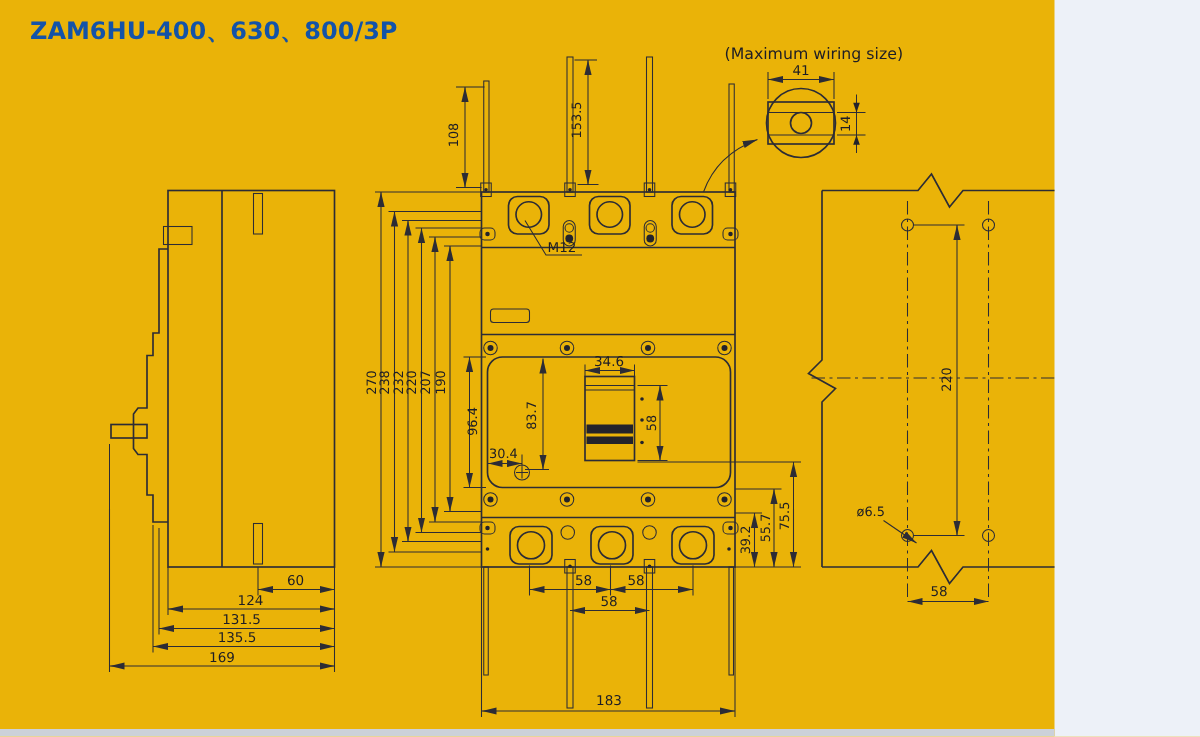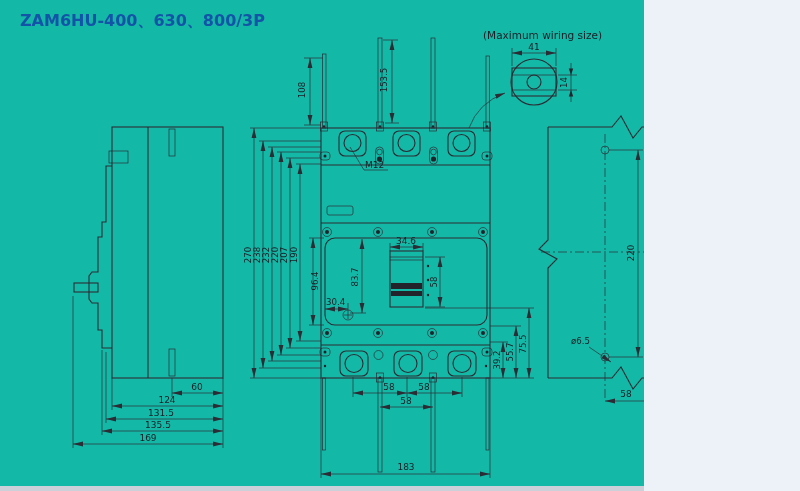--- a/index.html
+++ b/index.html
@@ -1,16 +1,16 @@
 <!DOCTYPE html>
 <html><head>
 <meta charset="utf-8">
 <style>
   html,body{margin:0;padding:0;background:#edf1f8;}
-  #stage{position:relative;width:644px;height:491px;background:#14b8a6;overflow:hidden;
+  #stage{position:relative;width:703px;height:491px;background:#eab308;overflow:hidden;
          font-family:"DejaVu Sans", sans-serif;}
   svg{position:absolute;left:0;top:0;}
   .ln{stroke:#2c2c35;stroke-width:1.1;fill:none;}
   .tn{stroke:#2c2c35;stroke-width:0.7;fill:none;}
   .dim{stroke:#2c2c35;stroke-width:0.7;fill:none;}
   .dash{stroke:#2c2c35;stroke-width:0.7;fill:none;stroke-dasharray:9 3 2 3;}
   .fillx{fill:#23232b;stroke:none;}
   text{fill:#1d1d26;font-size:9px;font-family:"DejaVu Sans", sans-serif;}
   text.rot{font-size:8.6px;}
   .title{font-size:16px;font-weight:600;fill:#1353a8;}

